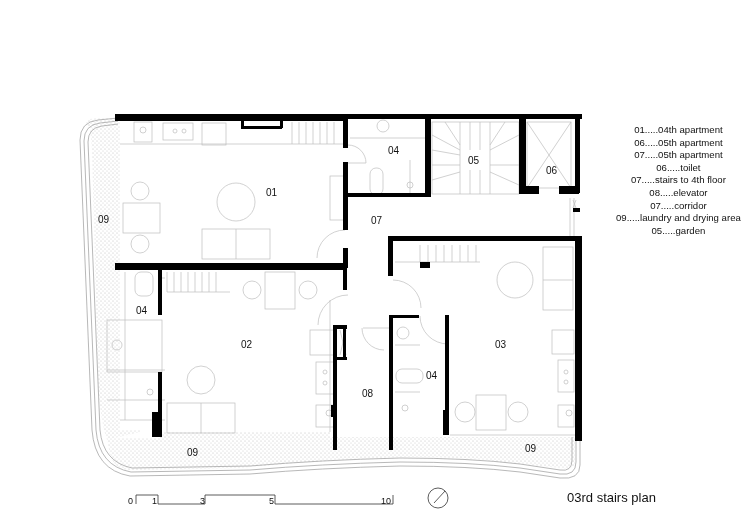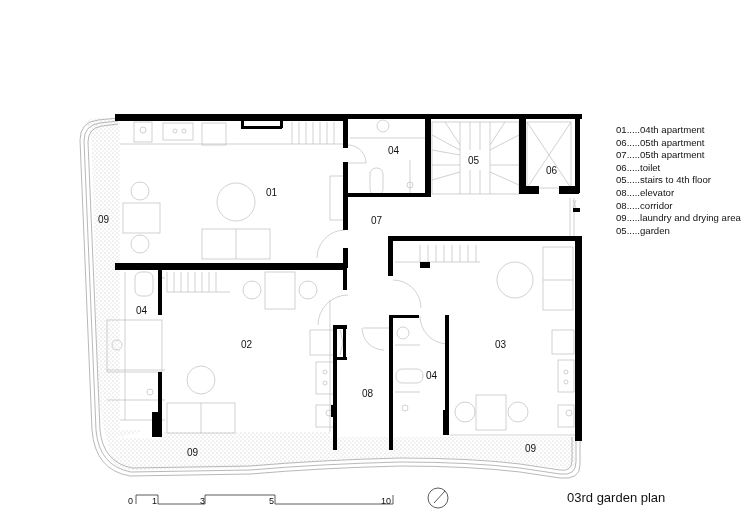--- a/index.html
+++ b/index.html
@@ -1,20 +1,20 @@
 <!DOCTYPE html>
 <html><head>
 <meta charset="utf-8">
 <style>
   html, body { margin:0; padding:0; background:#ffffff; }
   body { width:750px; height:530px; position:relative; overflow:hidden; font-family:"Liberation Sans", sans-serif; }
   #plan { position:absolute; left:0; top:0; }
   .room-label { font-family:"Liberation Sans", sans-serif; font-size:10px; fill:#111; }
   .legend { position:absolute; left:616px; top:124px; font-size:9.6px; color:#111; line-height:12.6px; }
-  .legend div { white-space:nowrap; }
+  .legend div { white-space:nowrap;text-align:center; }
   .title { position:absolute; left:567px; top:490px; font-size:13px; color:#111; }
   .scale-lbl { font-family:"Liberation Sans", sans-serif; font-size:9px; fill:#111; }
 </style>
 </head>
 <body>
 
 <svg id="plan" width="750" height="530" viewBox="0 0 750 530" xmlns="http://www.w3.org/2000/svg">
   <defs>
     <pattern id="dots" width="4" height="4" patternUnits="userSpaceOnUse">
       <rect width="4" height="4" fill="#fff"></rect>
@@ -248,20 +248,20 @@
     <circle cx="438" cy="498" r="10"></circle>
     <line x1="434" y1="503" x2="445" y2="491"></line>
   </g>
 </svg>
 
 <div class="legend">
   <div>01.....04th apartment</div>
   <div>06.....05th apartment</div>
   <div>07.....05th apartment</div>
   <div>06.....toilet</div>
-  <div>05.....stairs to 4th floor</div>
+  <div>07.....stairs to 4th floor</div>
   <div>08.....elevator</div>
-  <div>08.....corridor</div>
+  <div>07.....corridor</div>
   <div>09.....laundry and drying area</div>
   <div>05.....garden</div>
 </div>
 
-<div class="title">03rd garden plan</div>
+<div class="title">03rd stairs plan</div>
 
 </body></html>

